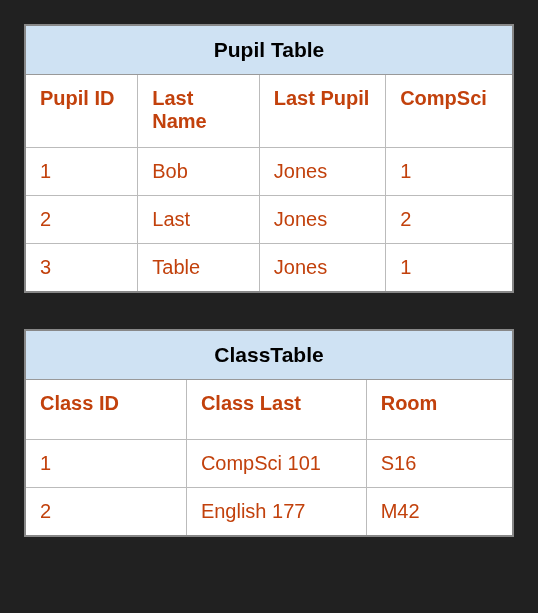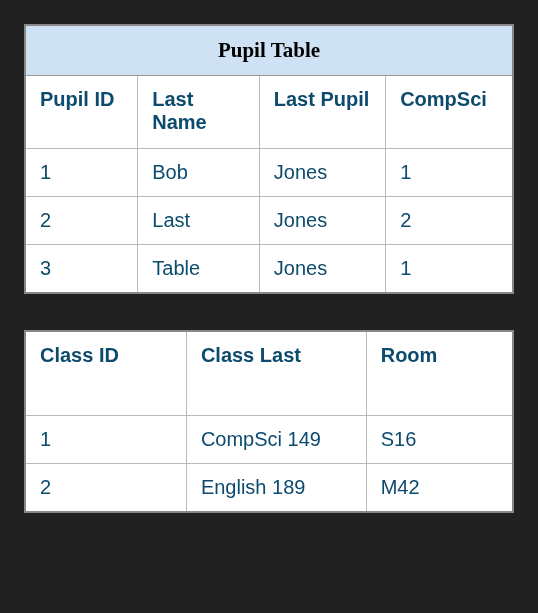--- a/index.html
+++ b/index.html
@@ -23,49 +23,48 @@
       margin-bottom: 0;
     }
     .table-title {
       background: #cfe2f3;
       text-align: center;
       font-weight: bold;
       font-size: 21px;
       padding: 12px 8px;
       border-bottom: 1px solid #999;
       color: #000;
-      font-family: Liberation Serif, serif;
     }
     table {
       width: 100%;
       border-collapse: collapse;
       table-layout: fixed;
     }
     th, td {
       text-align: left;
       padding: 12px 14px;
       border-right: 1px solid #bbb;
       border-bottom: 1px solid #bbb;
       font-size: 20px;
-      color: #0c4a6e;
+      color: #c2410c;
       vertical-align: top;
     }
     th {
       font-weight: bold;
       font-size: 20px;
       height: 72px;
     }
     th:last-child, td:last-child {
       border-right: none;
     }
     tbody tr:last-child td {
       border-bottom: none;
     }
     .t2 th {
-      height: 84px;
+      height: 60px;
     }
   </style>
 </head>
 <body>
 
 <div class="table-wrap">
   <div class="table-title">Pupil Table</div>
   <table>
     <colgroup>
       <col style="width:23%">
@@ -98,39 +97,40 @@
         <td>3</td>
         <td>Table</td>
         <td>Jones</td>
         <td>1</td>
       </tr>
     </tbody>
   </table>
 </div>
 
 <div class="table-wrap t2">
+  <div class="table-title">ClassTable</div>
   <table>
     <colgroup>
       <col style="width:33%">
       <col style="width:37%">
       <col style="width:30%">
     </colgroup>
     <thead>
       <tr>
         <th>Class ID</th>
         <th>Class Last</th>
         <th>Room</th>
       </tr>
     </thead>
     <tbody>
       <tr>
         <td>1</td>
-        <td>CompSci 149</td>
+        <td>CompSci 101</td>
         <td>S16</td>
       </tr>
       <tr>
         <td>2</td>
-        <td>English 189</td>
+        <td>English 177</td>
         <td>M42</td>
       </tr>
     </tbody>
   </table>
 </div>
 
 </body></html>

